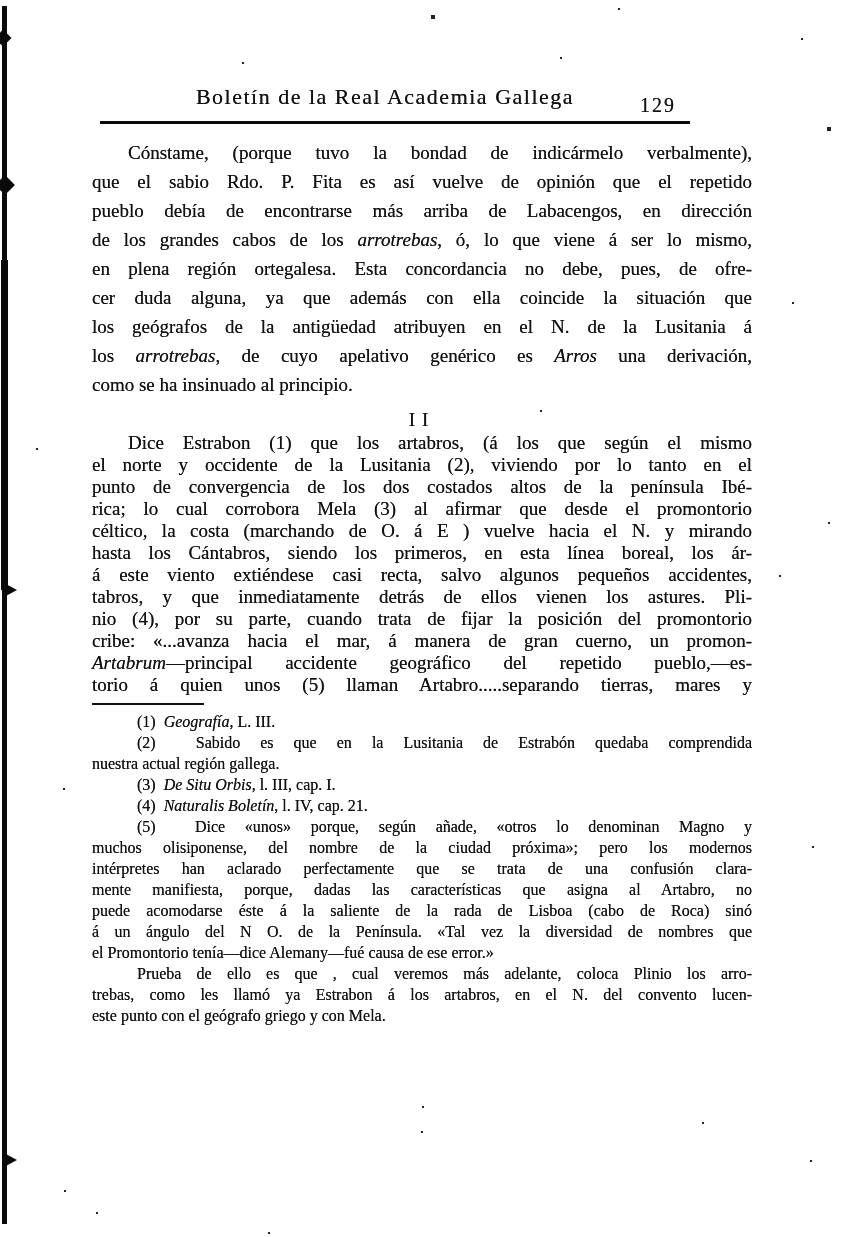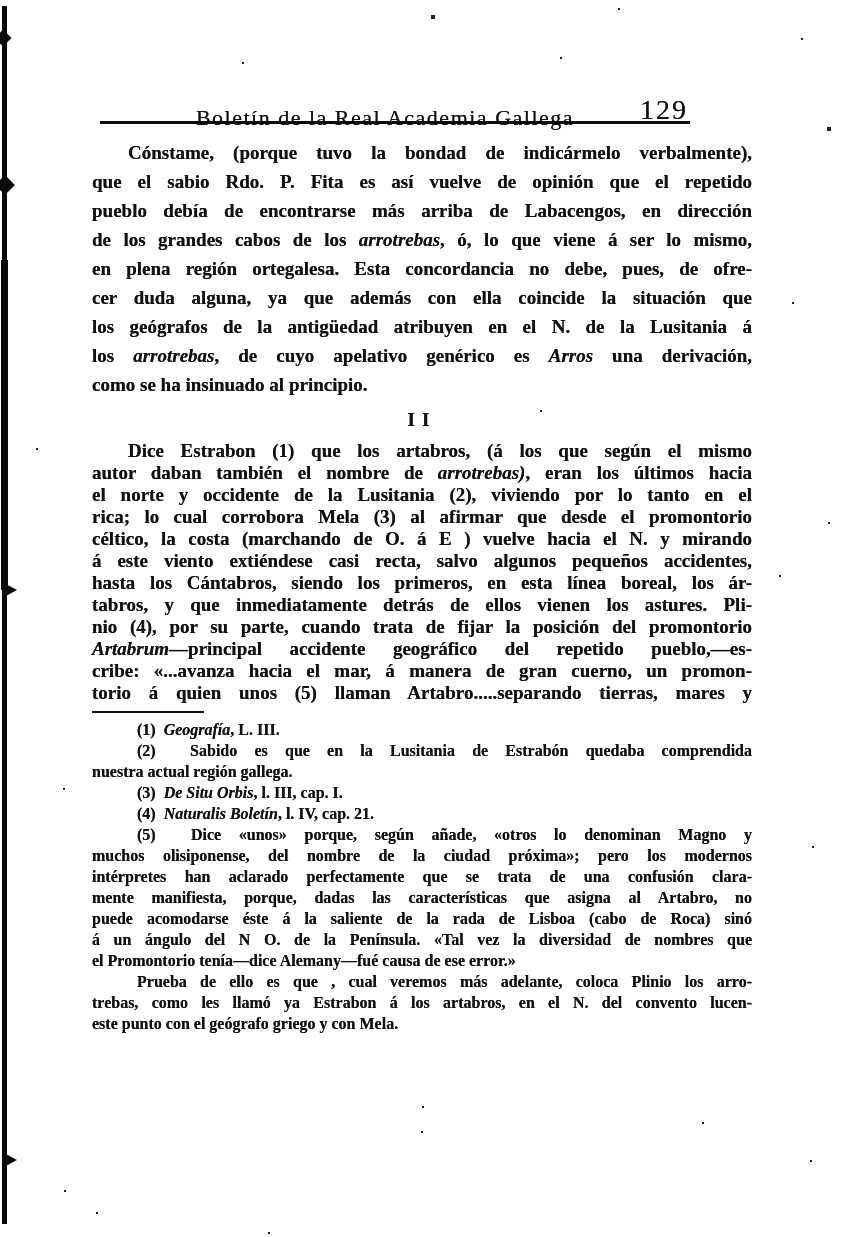--- a/index.html
+++ b/index.html
@@ -14,36 +14,36 @@
   .edge-line-thick{position:absolute;left:1px;top:260px;width:7px;height:330px;background:#0a0a0a;}
   .edge-diamond{position:absolute;width:12px;height:12px;background:#0a0a0a;transform:rotate(45deg);}
   .edge-arrow{position:absolute;width:0;height:0;border-top:7px solid transparent;border-bottom:7px solid transparent;border-left:13px solid #0a0a0a;}
   .speckles{position:absolute;left:0;top:0;width:2px;height:2px;background:transparent;
     box-shadow:432px 16px 0 1px #222,618px 8px 0 #222,801px 38px 0 #222,242px 62px 0 #222,
       560px 57px 0 #222,828px 128px 0 1px #222,792px 302px 0 #222,828px 522px 0 #222,
       36px 448px 0 #222,63px 788px 0 #222,812px 846px 0 #222,779px 575px 0 #222,
       422px 1106px 0 #222,702px 1122px 0 #222,96px 1212px 0 #222,268px 1232px 0 #222,
       421px 1131px 0 #222,810px 1160px 0 #222,64px 1190px 0 #222,540px 410px 0 #222;}
   
-  .hdr-title{position:absolute;left:150px;top:105px;width:470px;text-align:center;
+  .hdr-title{position:absolute;left:150px;top:84px;width:470px;text-align:center;
     font-size:22px;letter-spacing:1.5px;white-space:nowrap;}
-  .hdr-page{position:absolute;left:640px;top:94px;font-size:28px;letter-spacing:2px;}
+  .hdr-page{position:absolute;left:640px;top:94px;font-size:20px;letter-spacing:2px;}
   .hdr-rule{position:absolute;left:100px;top:121px;width:590px;height:3px;background:#0a0a0a;}
   
   .page-body{position:absolute;left:92px;top:138px;width:660px;}
   .paragraph{margin:0;}
-  .line{text-align:justify;text-align-last:justify;font-weight:bold;}
+  .line{text-align:justify;text-align-last:justify;}
   .line.last{text-align-last:left;}
   .body1 .line{font-size:19px;line-height:29px;}
   .body2 .line{font-size:19px;line-height:22px;}
   .body1 .line.indent,.body2 .line.indent{padding-left:36px;}
   .footnote .line{font-size:16px;line-height:21px;}
   .footnote .line.indent{padding-left:45px;}
-  .heading{text-align:center;font-size:19px;font-weight:700;letter-spacing:7px;
-    line-height:24px;margin:9px 0 8px 0;}
+  .heading{text-align:center;font-size:19px;font-weight:400;letter-spacing:7px;
+    line-height:24px;margin:9px 0 0 0;}
   .fn-rule{width:112px;height:2px;background:#111;margin:7px 0 6px 0;}
   .it{font-style:italic;}
 </style>
 </head>
 <body>
 
 <div class="edge-line"></div>
 <div class="edge-line-thick"></div>
 <div class="edge-diamond" style="left:-3px;top:32px;"></div>
 <div class="edge-diamond" style="left:-2px;top:178px;width:14px;height:14px;"></div>
@@ -63,30 +63,30 @@
       <div class="line"><span>de los grandes cabos de los </span><span class="it">arrotrebas</span><span>, ó, lo que viene á ser lo mismo,</span></div>
       <div class="line"><span>en plena región ortegalesa. Esta concordancia no debe, pues, de ofre-</span></div>
       <div class="line"><span>cer duda alguna, ya que además con ella coincide la situación que</span></div>
       <div class="line"><span>los geógrafos de la antigüedad atribuyen en el N. de la Lusitania á</span></div>
       <div class="line"><span>los </span><span class="it">arrotrebas</span><span>, de cuyo apelativo genérico es </span><span class="it">Arros</span><span> una derivación,</span></div>
       <div class="line last"><span>como se ha insinuado al principio.</span></div>
     </div>
     <div class="heading">II</div>
     <div class="paragraph body2">
       <div class="line indent"><span>Dice Estrabon (1) que los artabros, (á los que según el mismo</span></div>
-      <div class="line"><span>autor daban también el nombre de </span><span class="it">arrotrebas)</span><span>, eran los últimos hacia</span></div>
       <div class="line"><span>el norte y occidente de la Lusitania (2), viviendo por lo tanto en el</span></div>
+      <div class="line"><span>punto de convergencia de los dos costados altos de la península Ibé-</span></div>
       <div class="line"><span>rica; lo cual corrobora Mela (3) al afirmar que desde el promontorio</span></div>
       <div class="line"><span>céltico, la costa (marchando de O. á E ) vuelve hacia el N. y mirando</span></div>
+      <div class="line"><span>hasta los Cántabros, siendo los primeros, en esta línea boreal, los ár-</span></div>
       <div class="line"><span>á este viento extiéndese casi recta, salvo algunos pequeños accidentes,</span></div>
-      <div class="line"><span>hasta los Cántabros, siendo los primeros, en esta línea boreal, los ár-</span></div>
       <div class="line"><span>tabros, y que inmediatamente detrás de ellos vienen los astures. Pli-</span></div>
       <div class="line"><span>nio (4), por su parte, cuando trata de fijar la posición del promontorio</span></div>
+      <div class="line"><span>cribe: «...avanza hacia el mar, á manera de gran cuerno, un promon-</span></div>
       <div class="line"><span class="it">Artabrum</span><span>—principal accidente geográfico del repetido pueblo,—es-</span></div>
-      <div class="line"><span>cribe: «...avanza hacia el mar, á manera de gran cuerno, un promon-</span></div>
       <div class="line"><span>torio á quien unos (5) llaman Artabro.....separando tierras, mares y</span></div>
     </div>
     <div class="fn-rule"></div>
     <div class="paragraph footnote">
       <div class="line indent last"><span>(1)&nbsp;&nbsp;</span><span class="it">Geografía</span><span>, L. III.</span></div>
     </div>
     <div class="paragraph footnote">
       <div class="line indent"><span>(2)&nbsp;&nbsp;Sabido es que en la Lusitania de Estrabón quedaba comprendida</span></div>
       <div class="line last"><span>nuestra actual región gallega.</span></div>
     </div>

